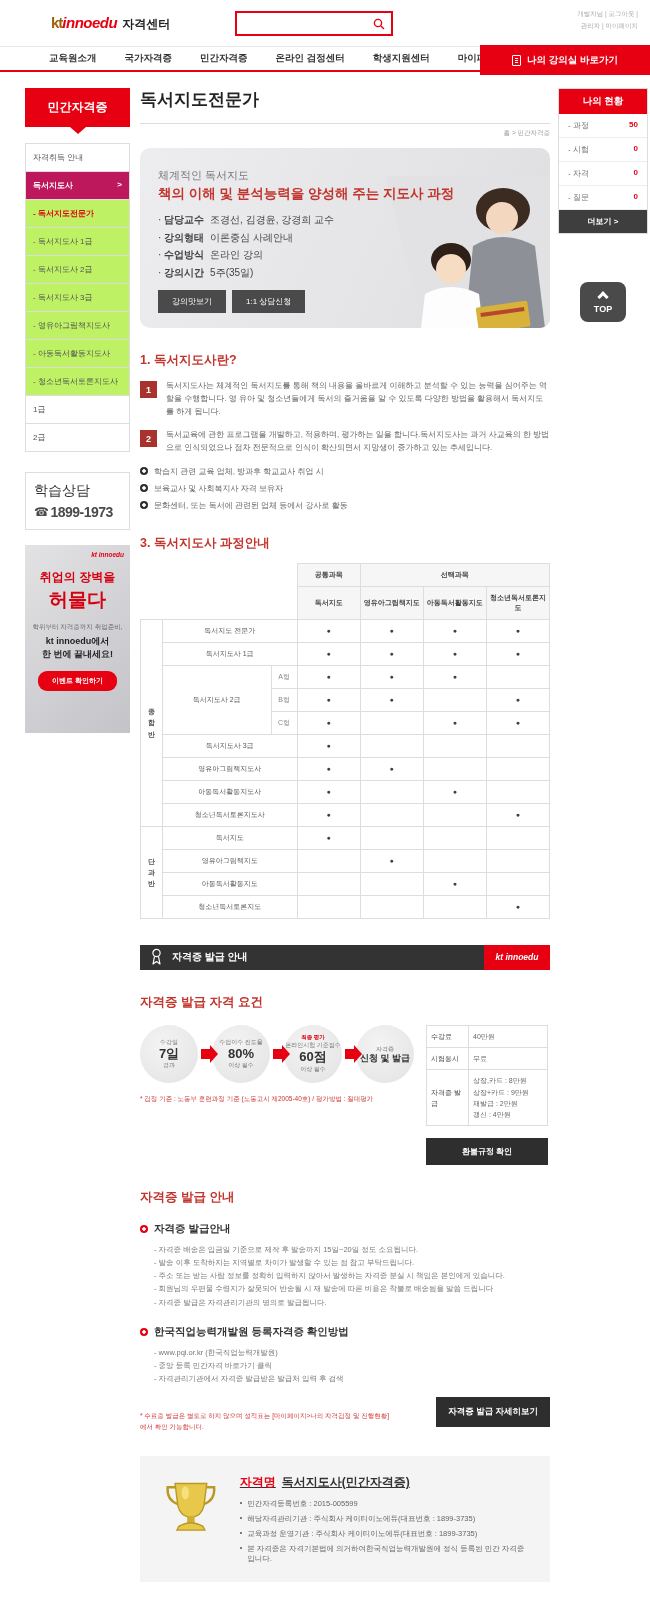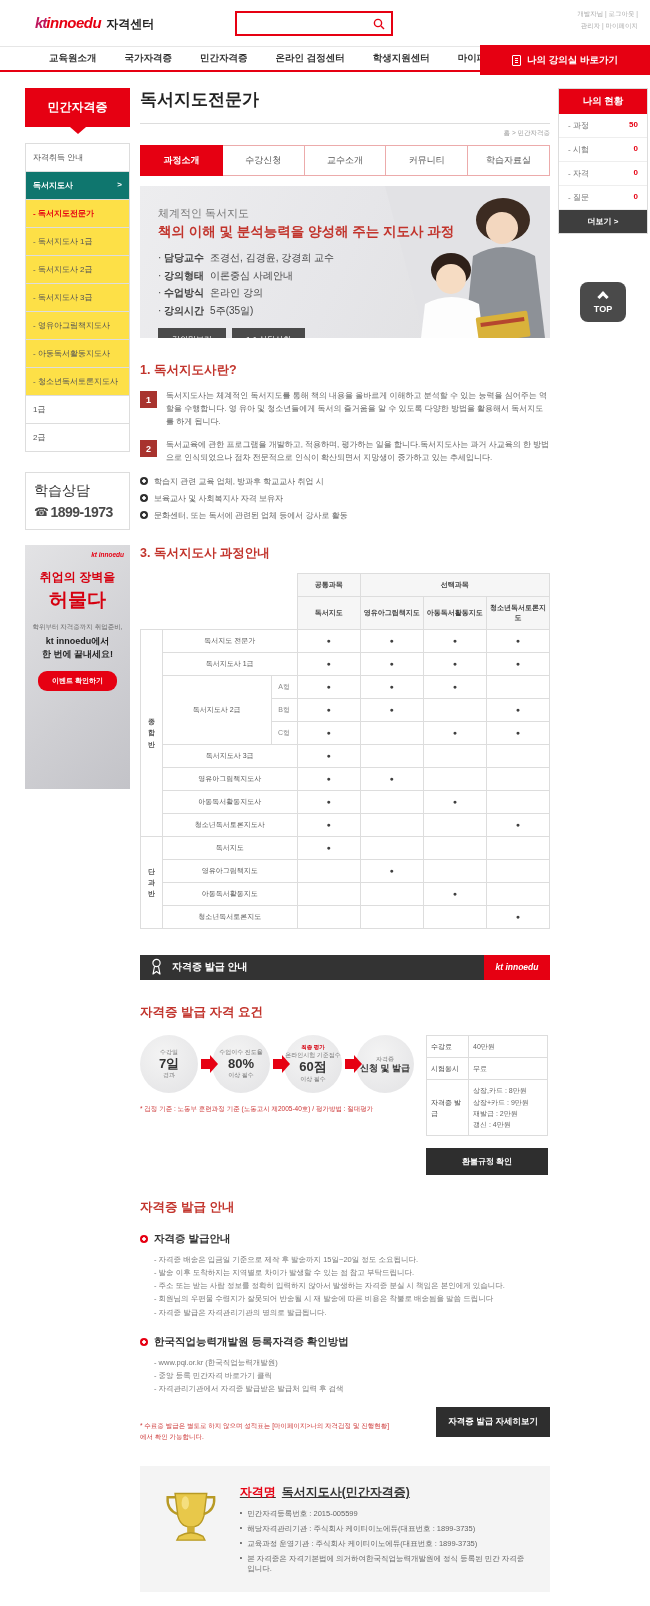--- a/index.html
+++ b/index.html
@@ -3,21 +3,21 @@
 <meta charset="utf-8">
 <title>kt innoedu 자격센터</title>
 <style>
   *{margin:0;padding:0;box-sizing:border-box;font-family:"Liberation Sans","DejaVu Sans",sans-serif;}
   body{background:#fff;width:650px;}
   .page{width:650px;min-height:1606px;background:#fff;overflow:hidden;position:relative;}
 
   
   .header-top{height:46px;position:relative;display:flex;align-items:center;padding-left:35px;}
   .logo{font-size:15px;font-weight:bold;cursor:pointer;}
-  .logo .kt{color:#be185d;font-style:italic;letter-spacing:-1px;}
+  .logo .kt{color:#a16207;letter-spacing:-1px;margin-left:16px;}
   .logo .inno{color:#e60012;font-style:italic;letter-spacing:-0.5px;}
   .logo .suffix{color:#222;font-weight:bold;font-size:12px;margin-left:5px;font-style:normal;}
   .searchbox{position:absolute;left:235px;top:11px;width:158px;height:25px;border:2px solid #e60012;background:#fff;display:flex;align-items:center;}
   .searchbox input{flex:1;border:0;outline:0;font-size:9px;padding:0 6px;color:#333;min-width:0;}
   .search-btn{width:24px;height:100%;border:0;background:#fff;cursor:pointer;display:flex;align-items:center;justify-content:center;}
   .top-links{position:absolute;right:12px;top:8px;text-align:right;font-size:6.5px;color:#aaa;line-height:1.8;}
   .top-links a{color:#aaa;text-decoration:none;}
   .main-nav{height:26px;border-top:1px solid #e6e6e6;border-bottom:2px solid #e60012;display:flex;align-items:center;padding-left:35px;position:relative;background:#fff;}
   .nav-items{display:flex;gap:0;}
   .nav-item{font-size:9.5px;font-weight:bold;color:#333;text-decoration:none;padding:0 14px;}
@@ -29,29 +29,29 @@
   .content{display:flex;align-items:flex-start;padding:16px 0 0 25px;min-height:1334px;}
   .sidebar{width:105px;margin-right:10px;flex-shrink:0;}
   .main{width:410px;margin-right:8px;flex-shrink:0;}
   .rail{width:90px;flex-shrink:0;}
 
   
   .side-title{background:#e60012;color:#fff;font-size:12px;font-weight:bold;text-align:center;padding:11px 0;position:relative;margin-bottom:16px;}
   .side-title:after{content:"";position:absolute;left:50%;bottom:-7px;margin-left:-8px;border-left:8px solid transparent;border-right:8px solid transparent;border-top:7px solid #e60012;}
   .side-menu{list-style:none;border:1px solid #ddd;border-bottom:0;}
   .side-item{border-bottom:1px solid #ddd;font-size:8px;color:#555;padding:8px 7px;background:#fff;cursor:pointer;}
-  .side-item.parent{background:#0f766e;color:#fff;font-weight:bold;display:flex;justify-content:space-between;align-items:flex-start;}
+  .side-item.parent{background:#be185d;color:#fff;font-weight:bold;display:flex;justify-content:space-between;align-items:flex-start;}
   .side-item.parent .parrow{font-size:8px;font-weight:bold;}
-  .side-item.sub{background:#fde047;}
+  .side-item.sub{background:#bef264;}
   .side-item.active{color:#e60012;font-weight:bold;}
   .consult{border:1px solid #ddd;margin-top:20px;padding:9px 8px;}
   .consult-label{font-size:14px;color:#333;font-weight:normal;}
   .consult-phone{font-size:14px;font-weight:bold;color:#4a4a4a;margin-top:4px;display:flex;align-items:center;gap:2px;letter-spacing:-0.5px;}
   .phone-icon{font-size:12px;color:#4a4a4a;}
-  .ad{margin-top:15px;height:244px;background:linear-gradient(135deg,#e3e3e5 0%,#cfcfd3 60%,#c3c3c8 100%);text-align:center;padding-top:24px;position:relative;cursor:pointer;}
+  .ad{margin-top:15px;height:188px;background:linear-gradient(135deg,#e3e3e5 0%,#cfcfd3 60%,#c3c3c8 100%);text-align:center;padding-top:24px;position:relative;cursor:pointer;}
   .ad-brand{position:absolute;top:6px;right:6px;font-size:6.5px;font-weight:bold;font-style:italic;color:#e60012;}
   .ad-h1{color:#d6000f;font-size:12px;font-weight:bold;}
   .ad-h2{color:#d6000f;font-size:19px;font-weight:bold;margin-top:1px;}
   .ad-s1{font-size:6.5px;color:#666;margin-top:10px;}
   .ad-s2{font-size:9px;color:#222;font-weight:bold;margin-top:3px;}
   .ad-s3{font-size:9px;color:#222;font-weight:bold;}
   .ad-btn{margin-top:10px;background:#e60012;color:#fff;border:0;border-radius:9px;font-size:7px;font-weight:bold;padding:5px 14px;cursor:pointer;}
 
   
   .status-box{border:1px solid #ddd;}
@@ -64,21 +64,21 @@
   .chev{width:8px;height:8px;border-top:3px solid #fff;border-left:3px solid #fff;transform:rotate(45deg);margin-top:3px;}
 
   
   .page-title{font-size:17px;font-weight:bold;color:#222;}
   .crumb-row{border-top:1px solid #ddd;margin-top:12px;padding-top:5px;text-align:right;font-size:6.5px;color:#999;}
   .tabs{display:flex;margin-top:7px;}
   .tab{flex:1;border:1px solid #ecabab;border-left:0;background:#fff;color:#555;font-size:9px;padding:8px 0;text-align:center;cursor:pointer;}
   .tab:first-child{border-left:1px solid #ecabab;}
   .tab.active{background:#e60012;border-color:#e60012;color:#fff;font-weight:bold;}
 
-  .hero{margin-top:10px;height:152px;background:linear-gradient(115deg,#ededef 0%,#e6e6e9 50%,#dededf 100%);position:relative;padding:20px 0 0 18px;overflow:hidden;}
+  .hero{margin-top:10px;height:180px;background:linear-gradient(115deg,#ededef 0%,#e6e6e9 50%,#dededf 100%);position:relative;padding:20px 0 0 18px;overflow:hidden;border-radius:10px;}
   .hero-sub{font-size:11px;color:#777;position:relative;z-index:1;}
   .hero-title{font-size:13.5px;font-weight:bold;color:#c2342c;margin-top:2px;position:relative;z-index:1;}
   .hero-bullets{list-style:none;margin-top:8px;font-size:10px;color:#444;line-height:1.75;position:relative;z-index:1;}
   .hero-bullets li:before{content:"· ";}
   .hero-bullets .hb-label{font-weight:bold;margin-right:6px;}
   .hero-btns{margin-top:9px;display:flex;gap:6px;position:relative;z-index:1;}
   .hero-btn{background:#4a4a4a;color:#fff;border:0;font-size:8px;padding:6px 14px;cursor:pointer;}
   .hero-photo{position:absolute;right:0;bottom:0;z-index:0;}
 
   .sec-title{font-size:12.5px;font-weight:bold;color:#c2342c;margin:24px 0 11px;}
@@ -202,27 +202,20 @@
         <div class="ad-s1">학위부터 자격증까지 취업준비,</div>
         <div class="ad-s2">kt innoedu에서</div>
         <div class="ad-s3">한 번에 끝내세요!</div>
         <button class="ad-btn">이벤트 확인하기</button>
       </div>
     </aside>
 
     <main class="main">
       <h1 class="page-title">독서지도전문가</h1>
       <div class="crumb-row">홈 &gt; 민간자격증</div>
-      <div class="tabs">
-          <div class="tab active">과정소개</div>
-          <div class="tab">수강신청</div>
-          <div class="tab">교수소개</div>
-          <div class="tab">커뮤니티</div>
-          <div class="tab">학습자료실</div>
-        </div>
 
       <div class="hero">
         <svg class="hero-photo" width="165" height="152" viewBox="0 0 165 152">
           <polygon points="0,0 165,0 165,152 40,152" fill="#e2e2e5"></polygon>
           <ellipse cx="118" cy="34" rx="27" ry="22" fill="#3c2b21"></ellipse>
           <circle cx="117" cy="42" r="16" fill="#f3d7bf"></circle>
           <path d="M88 70 Q118 52 150 70 L160 152 L80 152 Z" fill="#8d9197"></path>
           <ellipse cx="66" cy="84" rx="20" ry="17" fill="#2e2019"></ellipse>
           <circle cx="66" cy="93" r="15" fill="#f6dcc3"></circle>
           <path d="M40 118 Q66 104 94 118 L98 152 L36 152 Z" fill="#fdfdfd"></path>

